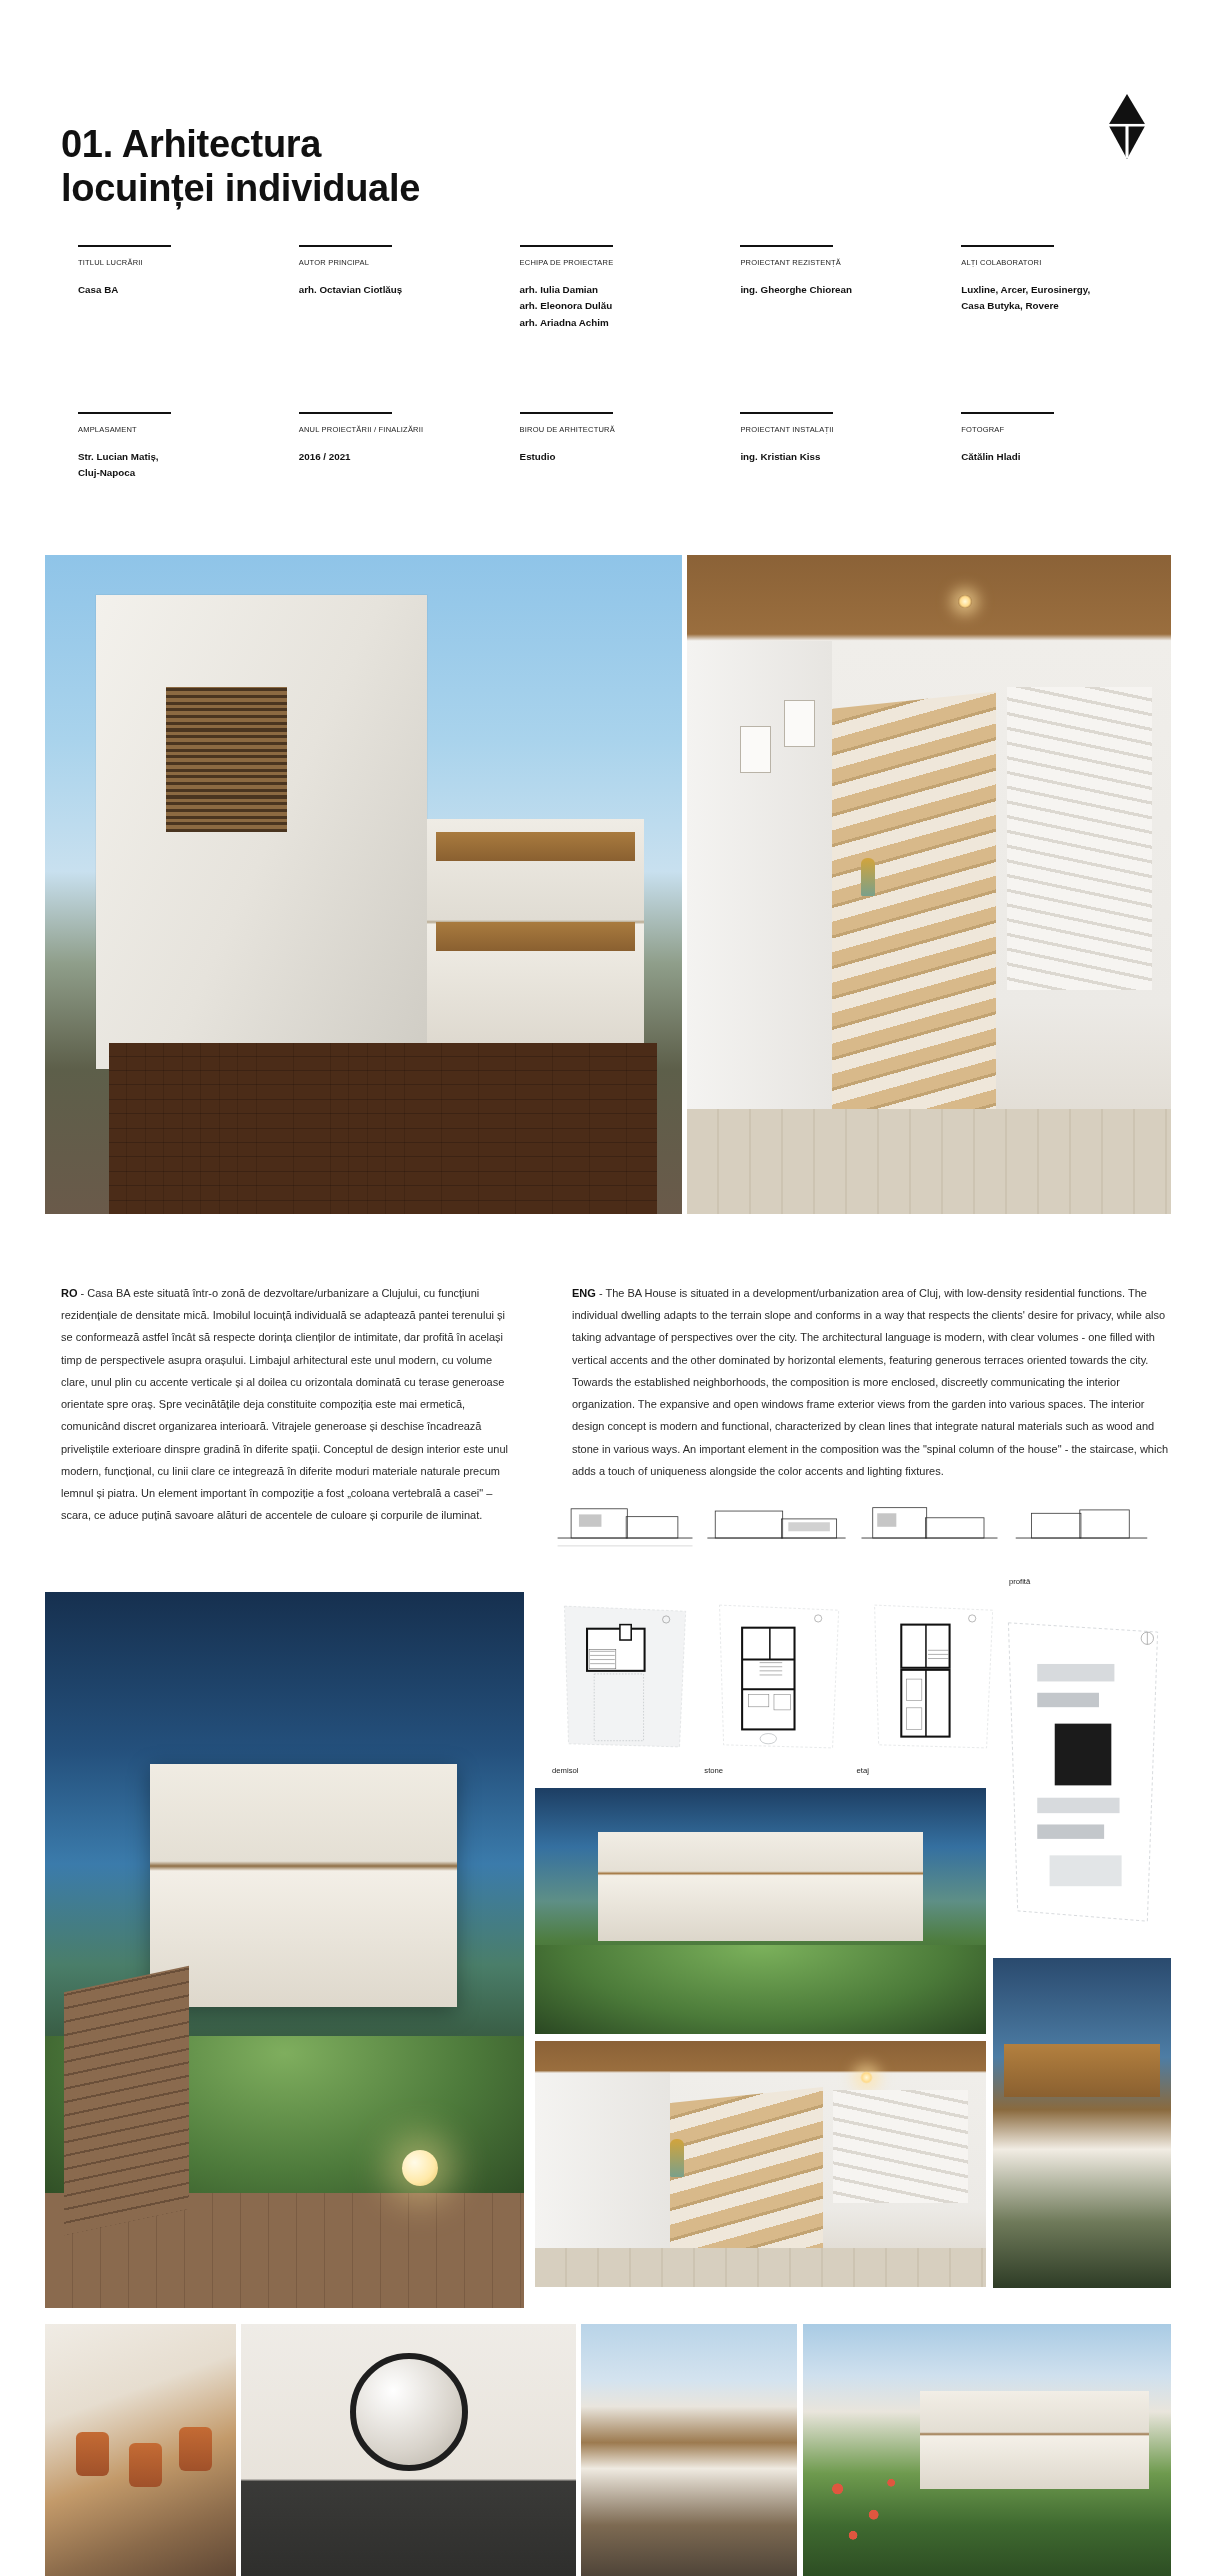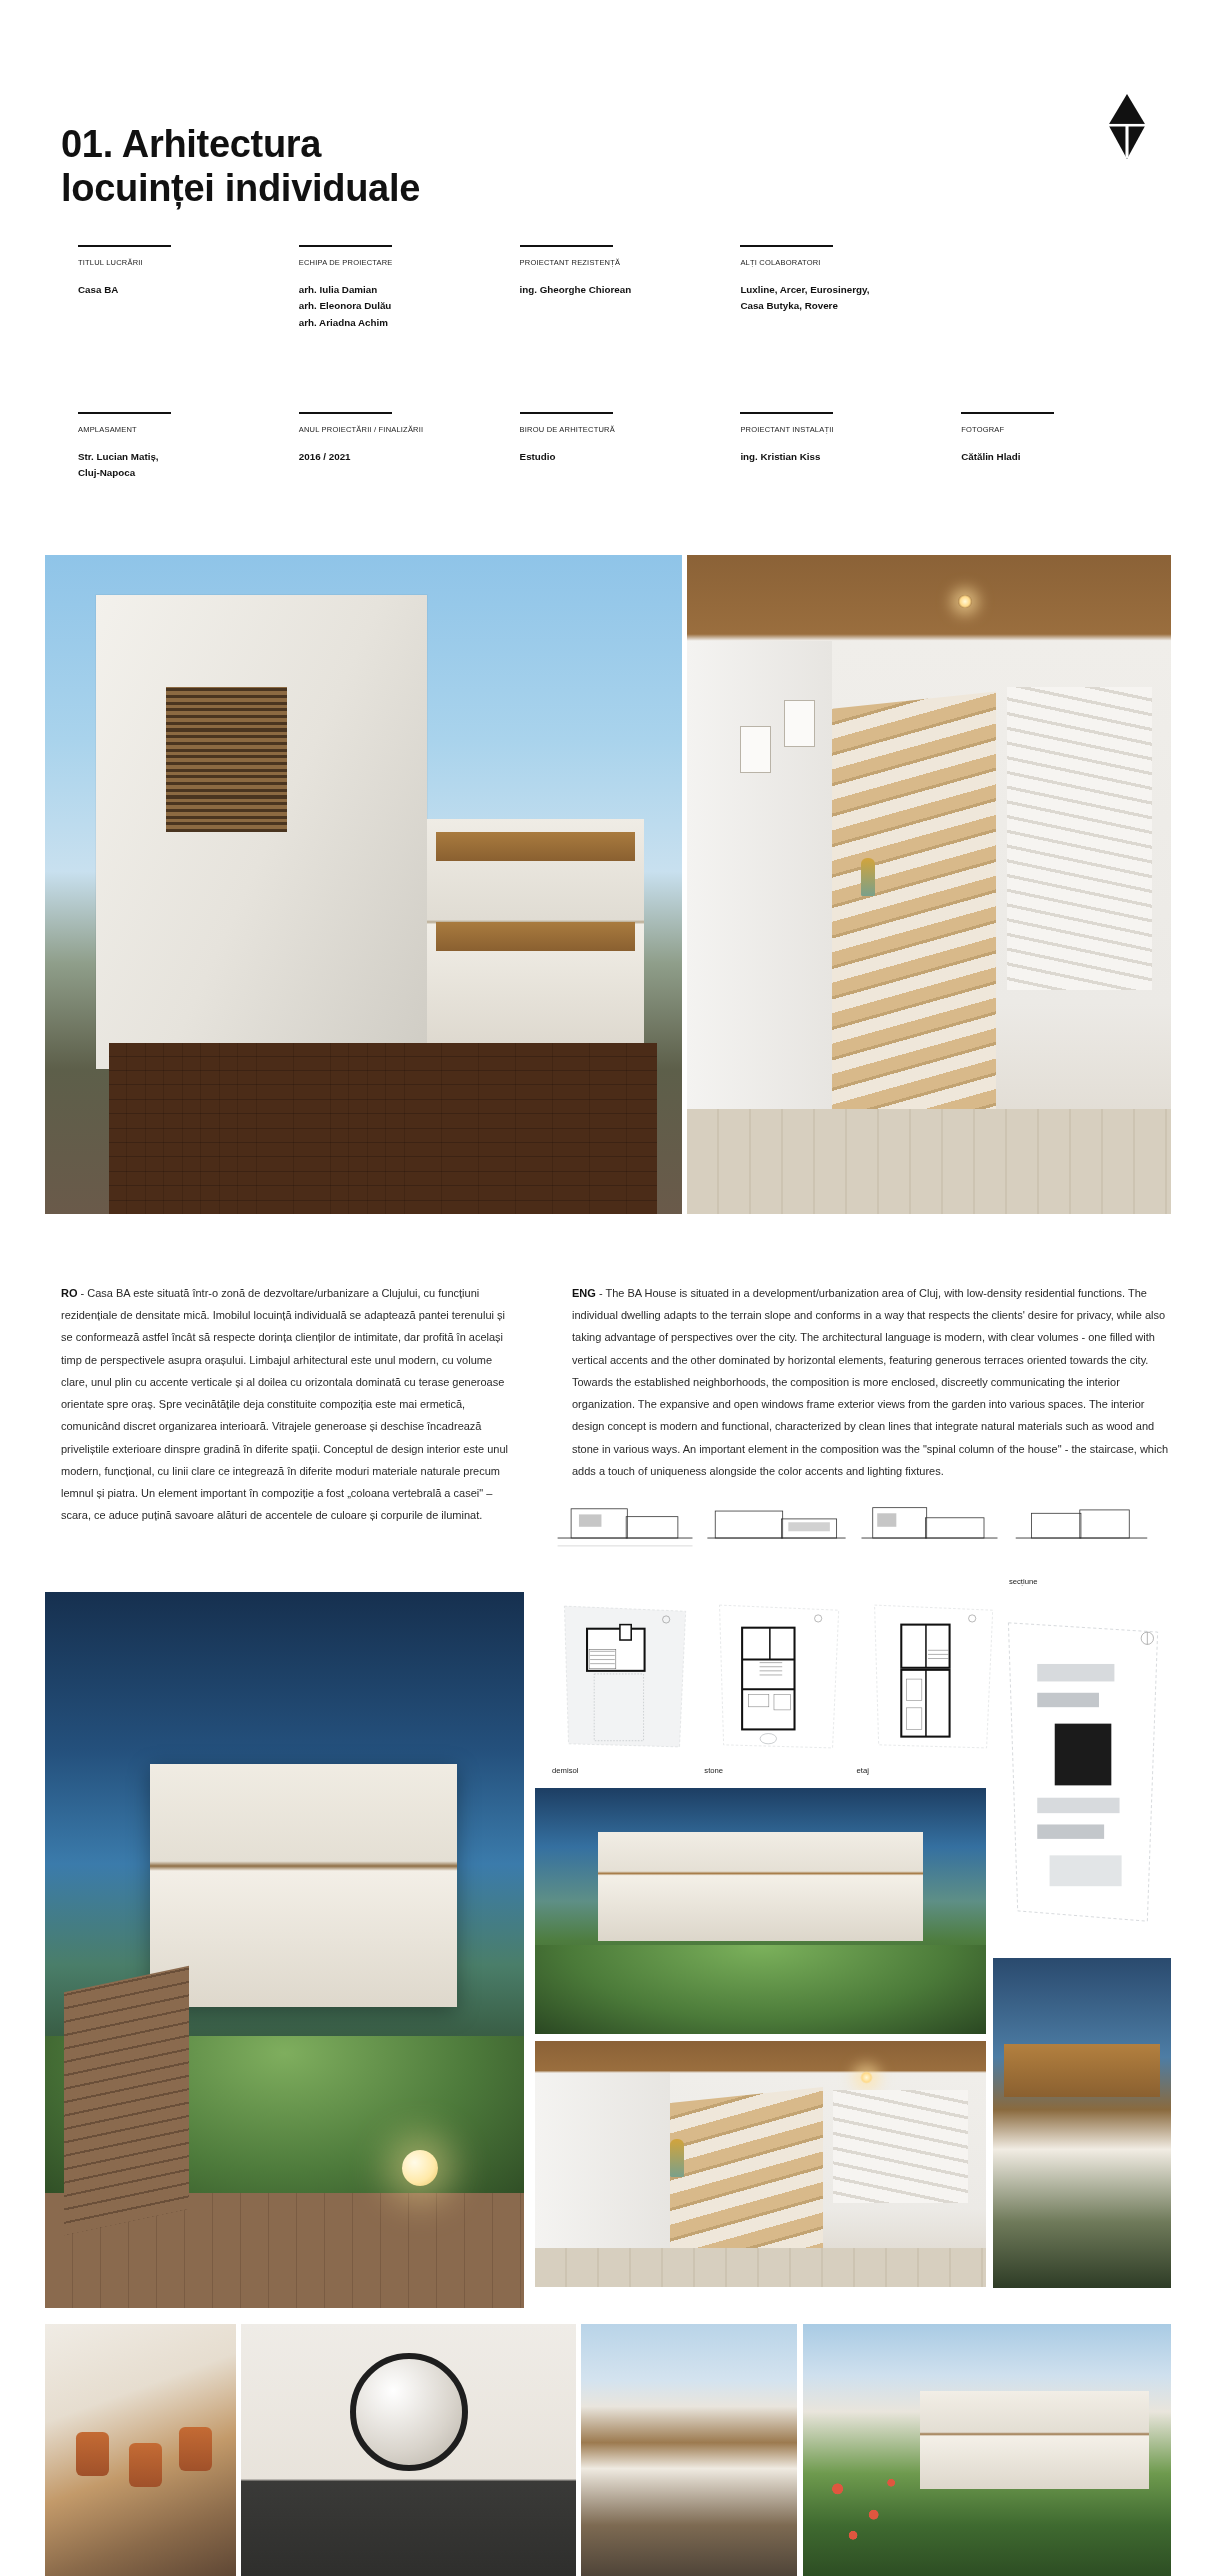--- a/index.html
+++ b/index.html
@@ -344,20 +344,25 @@
       <rect x="18" y="60" width="76" height="5" fill="#fff"></rect>
       <rect x="53" y="64" width="6" height="62" fill="#fff"></rect>
     </svg>
   </div>
 
   <div class="meta-block meta-row1">
     <div class="meta-col">
       <div class="meta-rule"></div>
       <div class="meta-label">TITLUL LUCRĂRII</div>
       <div class="meta-value">Casa BA</div>
+    </div>
+    <div class="meta-col">
+      <div class="meta-rule"></div>
+      <div class="meta-label">AUTOR PRINCIPAL</div>
+      <div class="meta-value">arh. Octavian Ciotlăuș</div>
     </div>
     <div class="meta-col">
       <div class="meta-rule"></div>
       <div class="meta-label">ECHIPA DE PROIECTARE</div>
       <div class="meta-value">arh. Iulia Damian
 arh. Eleonora Dulău
 arh. Ariadna Achim</div>
     </div>
     <div class="meta-col">
       <div class="meta-rule"></div>
@@ -544,21 +549,21 @@
         <rect x="36" y="80" width="8" height="48" fill="#111"></rect>
         <rect x="176" y="80" width="8" height="48" fill="#111"></rect>
         <rect x="36" y="135" width="8" height="51" fill="#111"></rect>
         <rect x="122" y="135" width="8" height="51" fill="#111"></rect>
         <rect x="54" y="86" width="22" height="38" fill="none" stroke="#888" stroke-width="1"></rect>
         <rect x="92" y="86" width="22" height="38" fill="none" stroke="#888" stroke-width="1"></rect>
         <rect x="136" y="86" width="22" height="38" fill="none" stroke="#888" stroke-width="1"></rect>
         <rect x="56" y="142" width="22" height="40" fill="none" stroke="#888" stroke-width="1"></rect>
         <rect x="150" y="62" width="62" height="12" fill="#111"></rect>
       </svg>
-      <div class="plan-caption" style="bottom:auto; top:-25px;">secțiune</div>
+      <div class="plan-caption" style="bottom:auto; top:-25px;">profită</div>
     </div>
   </div>
 
   <div class="siteplan">
     <svg viewBox="0 0 346 660">
       <path d="M30 40 L320 58 L300 620 L48 600 Z" fill="none" stroke="#c7ccd0" stroke-width="1.4" stroke-dasharray="6 5"></path>
       <rect x="86" y="120" width="150" height="34" fill="#d7dadd"></rect>
       <rect x="86" y="176" width="120" height="28" fill="#c3c7cb"></rect>
       <rect x="120" y="236" width="110" height="120" fill="#1b1b1b"></rect>
       <rect x="86" y="380" width="160" height="30" fill="#d7dadd"></rect>

